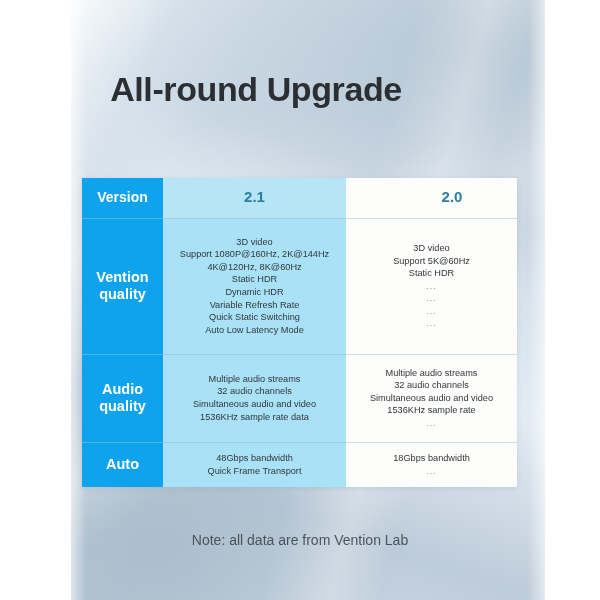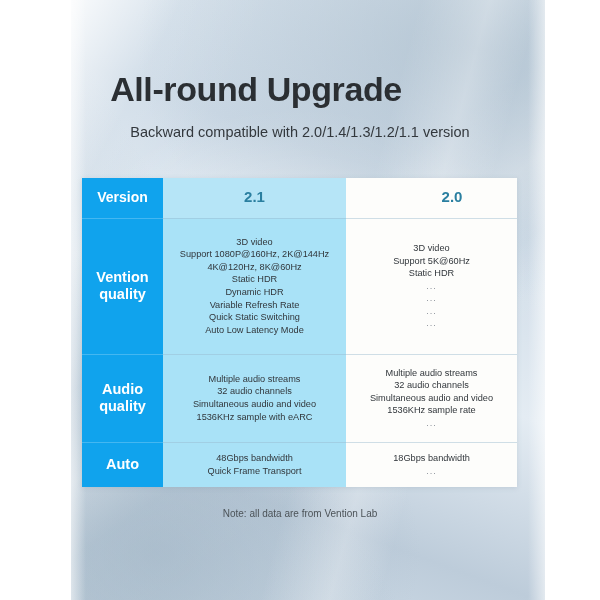--- a/index.html
+++ b/index.html
@@ -165,41 +165,40 @@
   .row-rate .cell-v21, .row-rate .cell-v20 { border-bottom: none; text-align: center; }
   .cell-label { border-bottom: 1px solid rgba(255,255,255,0.22); margin-top: 19px; }
   .row-rate .cell-label { border-bottom: none; }
 
   .lines span { display: block; white-space: nowrap; }
   .dots { letter-spacing: 1px; color: #8b9199; }
 
   
   .note {
     position: absolute;
-    left: 0; top: 508px;
+    left: 0; top: 532px;
     width: 600px;
     text-align: center;
-    font-size: 10px;
+    font-size: 14px;
     color: #4c5358;
   }
 </style>
 </head>
 <body>
 
 <div id="stage">
 
   <div class="backdrop"></div>
   <div class="feather-left"></div>
   <div class="feather-right"></div>
 
   <div class="content">
 
     <div class="headline">All-round Upgrade</div>
 
-    <div class="subhead">Backward compatible with 2.0/1.4/1.3/1.2/1.1 version</div>
 
     <table class="table">
       <colgroup>
         <col class="c-label">
           <col class="c-v21">
           <col class="c-v20">
       </colgroup>
       <tbody>
 
         <tr class="row-head">
@@ -241,21 +240,21 @@
         <tr class="row-audio">
           <td class="cell-label">
             <span>Audio</span>
             <span>quality</span>
           </td>
           <td class="cell-v21">
             <div class="lines">
               <span>Multiple audio streams</span>
               <span>32 audio channels</span>
               <span>Simultaneous audio and video</span>
-              <span>1536KHz sample with eARC</span>
+              <span>1536KHz sample rate data</span>
             </div>
           </td>
           <td class="cell-v20">
             <div class="lines">
               <span>Multiple audio streams</span>
               <span>32 audio channels</span>
               <span>Simultaneous audio and video</span>
               <span>1536KHz sample rate</span>
               <span class="dots">...</span>
             </div>

